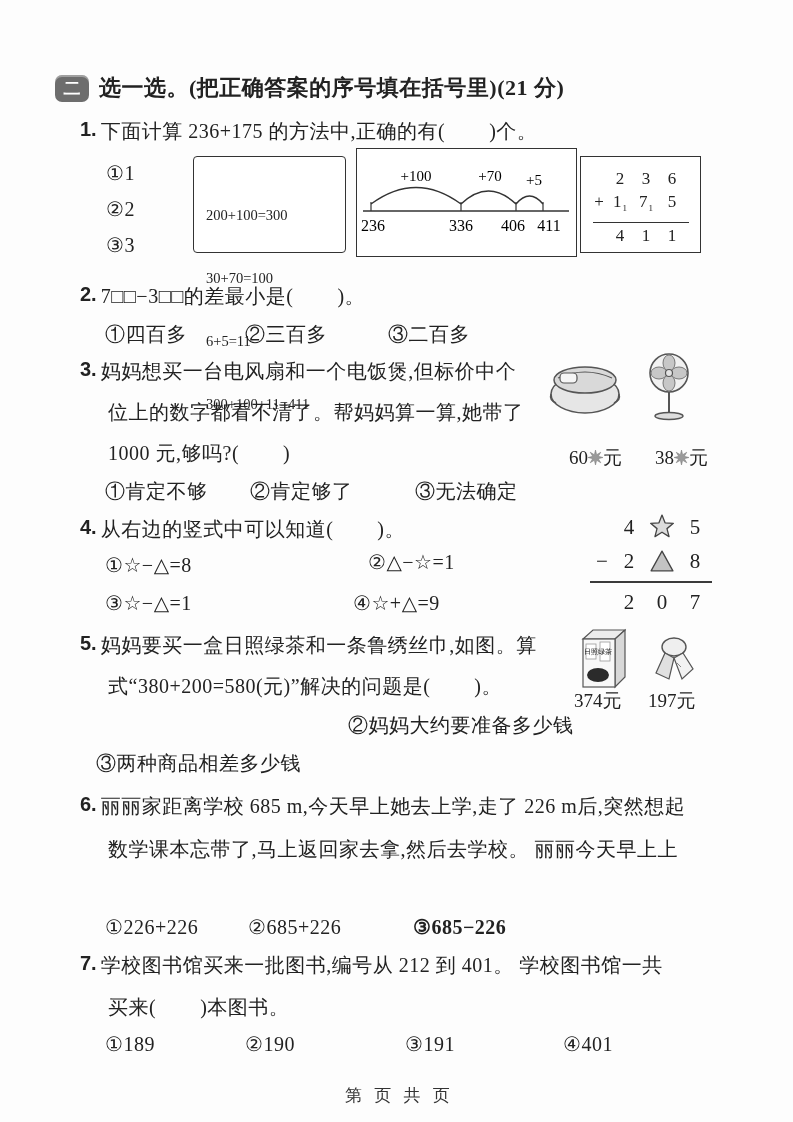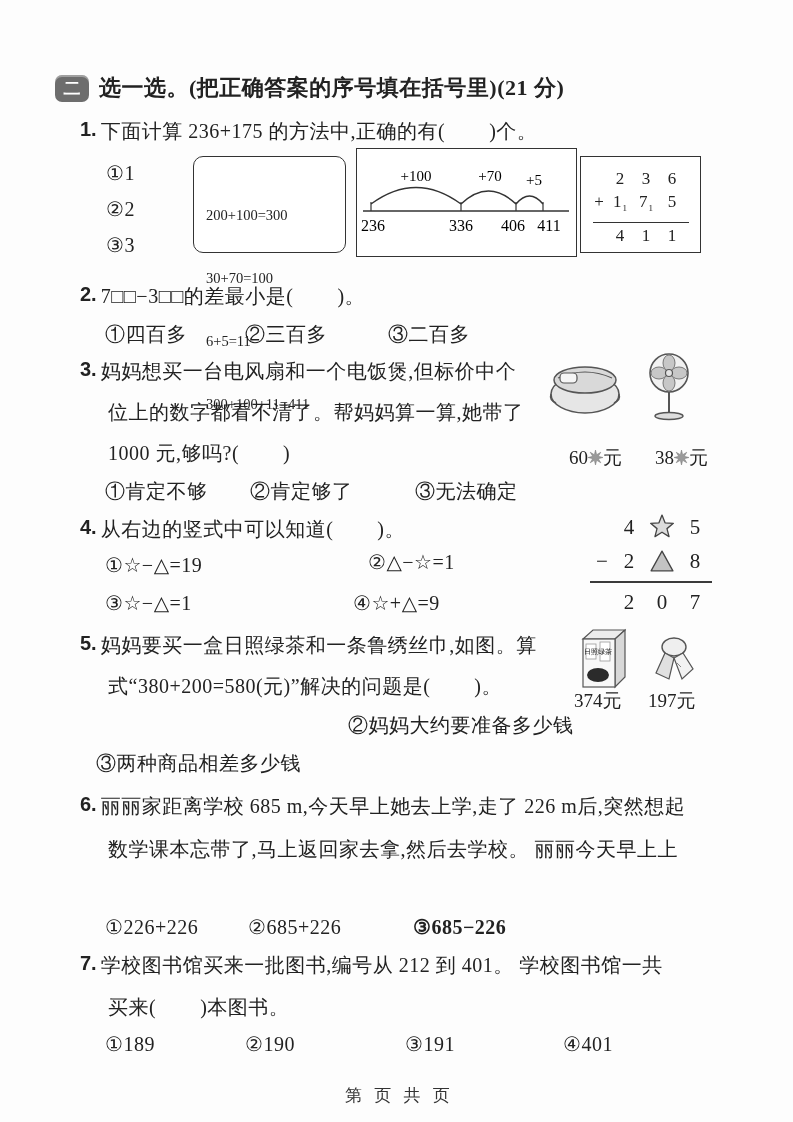--- a/index.html
+++ b/index.html
@@ -16,21 +16,21 @@
     width:34px; height:27px; background:#6d6d6d; border-radius:7px;
     color:#fff; font-size:17px; font-weight:bold;
     box-shadow: inset 0 2px 0 rgba(255,255,255,.35);
   }
   .title { font-size:22px; font-weight:bold; letter-spacing:.5px; white-space:pre; }
   .qrow { display:flex; align-items:flex-start; white-space:pre; }
   .qnum { font-family:"Liberation Sans","DejaVu Sans",sans-serif; font-weight:bold; font-size:20px; margin-right:4px; }
   .qtext, .qline { font-size:20px; white-space:pre; letter-spacing:.5px; }
   .opt { font-size:20px; white-space:pre; letter-spacing:.5px; }
   .mbox { border:1.5px solid #333; background:#fff; }
-  .mbox.r { border-radius:10px; }
+  .mbox.r { border-radius:4px; }
   .m1 { font-size:14.5px; line-height:21px; padding:6px 0 0 12px; white-space:pre; }
   
   .vadd { padding:10px 0 0 10px; font-size:17px; }
   .vrow { display:grid; grid-template-columns:16px 26px 26px 26px; justify-items:center; line-height:23px; }
   .vrule { width:96px; border-top:1.5px solid #333; margin:2px 0 1px 2px; }
   .carry { font-size:9px; vertical-align:-4px; margin-left:1px; }
   
   .vsub { font-size:21px; }
   .vsub .vrow2 { display:grid; grid-template-columns:24px 30px 36px 30px; justify-items:center; align-items:center; height:34px; }
   .vsub .vrule2 { width:122px; border-top:2px solid #3a3a3a; margin:3px 0 2px 0; }
@@ -155,21 +155,21 @@
   <span class="abs price" style="left:636px; top:423px;">
     <span>38</span><svg width="15" height="15" viewBox="0 0 15 15" style="vertical-align:-1px">
         <polygon points="15,7.5 10.3,8.65 12.8,12.8 8.65,10.3 7.5,15 6.35,10.3 2.2,12.8 4.7,8.65 0,7.5 4.7,6.35 2.2,2.2 6.35,4.7 7.5,0 8.65,4.7 12.8,2.2 10.3,6.35" fill="#9a9a9a" stroke="#777" stroke-width="0.5"></polygon>
       </svg><span>元</span>
   </span>
 
   <div class="abs qrow" style="left:80px; top:516px;">
     <span class="qnum">4.</span>
     <span class="qtext">从右边的竖式中可以知道(        )。</span>
   </div>
-  <span class="abs opt" style="left:105px; top:553px;">①☆−△=19</span>
+  <span class="abs opt" style="left:105px; top:553px;">①☆−△=8</span>
   <span class="abs opt" style="left:353px; top:550px;margin-left:15px;">②△−☆=1</span>
   <span class="abs opt" style="left:105px; top:591px;">③☆−△=1</span>
   <span class="abs opt" style="left:353px; top:591px;">④☆+△=9</span>
 
   <div class="abs vsub" style="left:590px; top:510px;">
     <div class="vrow2">
       <span></span>
       <span>4</span>
       <svg width="26" height="26" viewBox="0 0 24 24">
         <polygon points="12,1 14.8,8.1 22.5,8.6 16.6,13.5 18.5,20.9 12,16.8 5.5,20.9 7.4,13.5 1.5,8.6 9.2,8.1" fill="#dcdcdc" stroke="#444" stroke-width="1.2" stroke-linejoin="round"></polygon>

